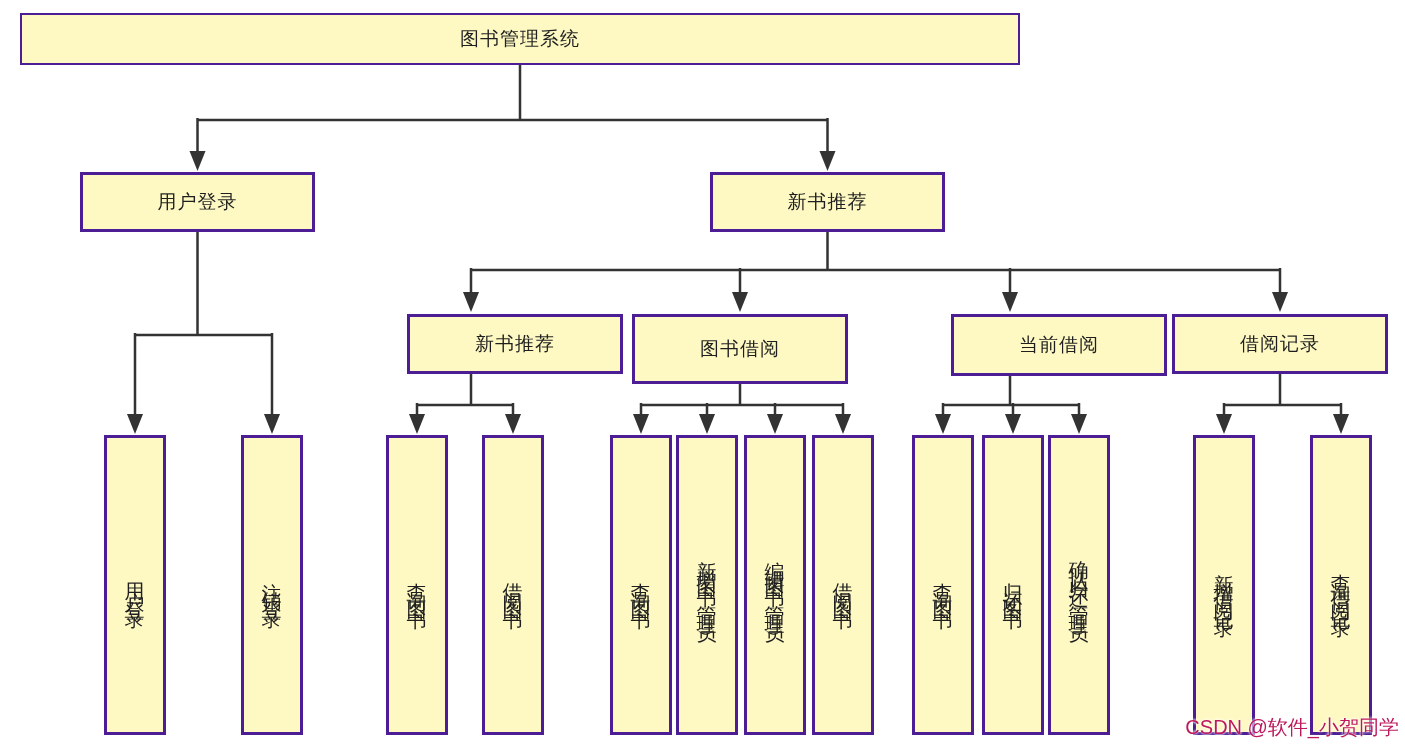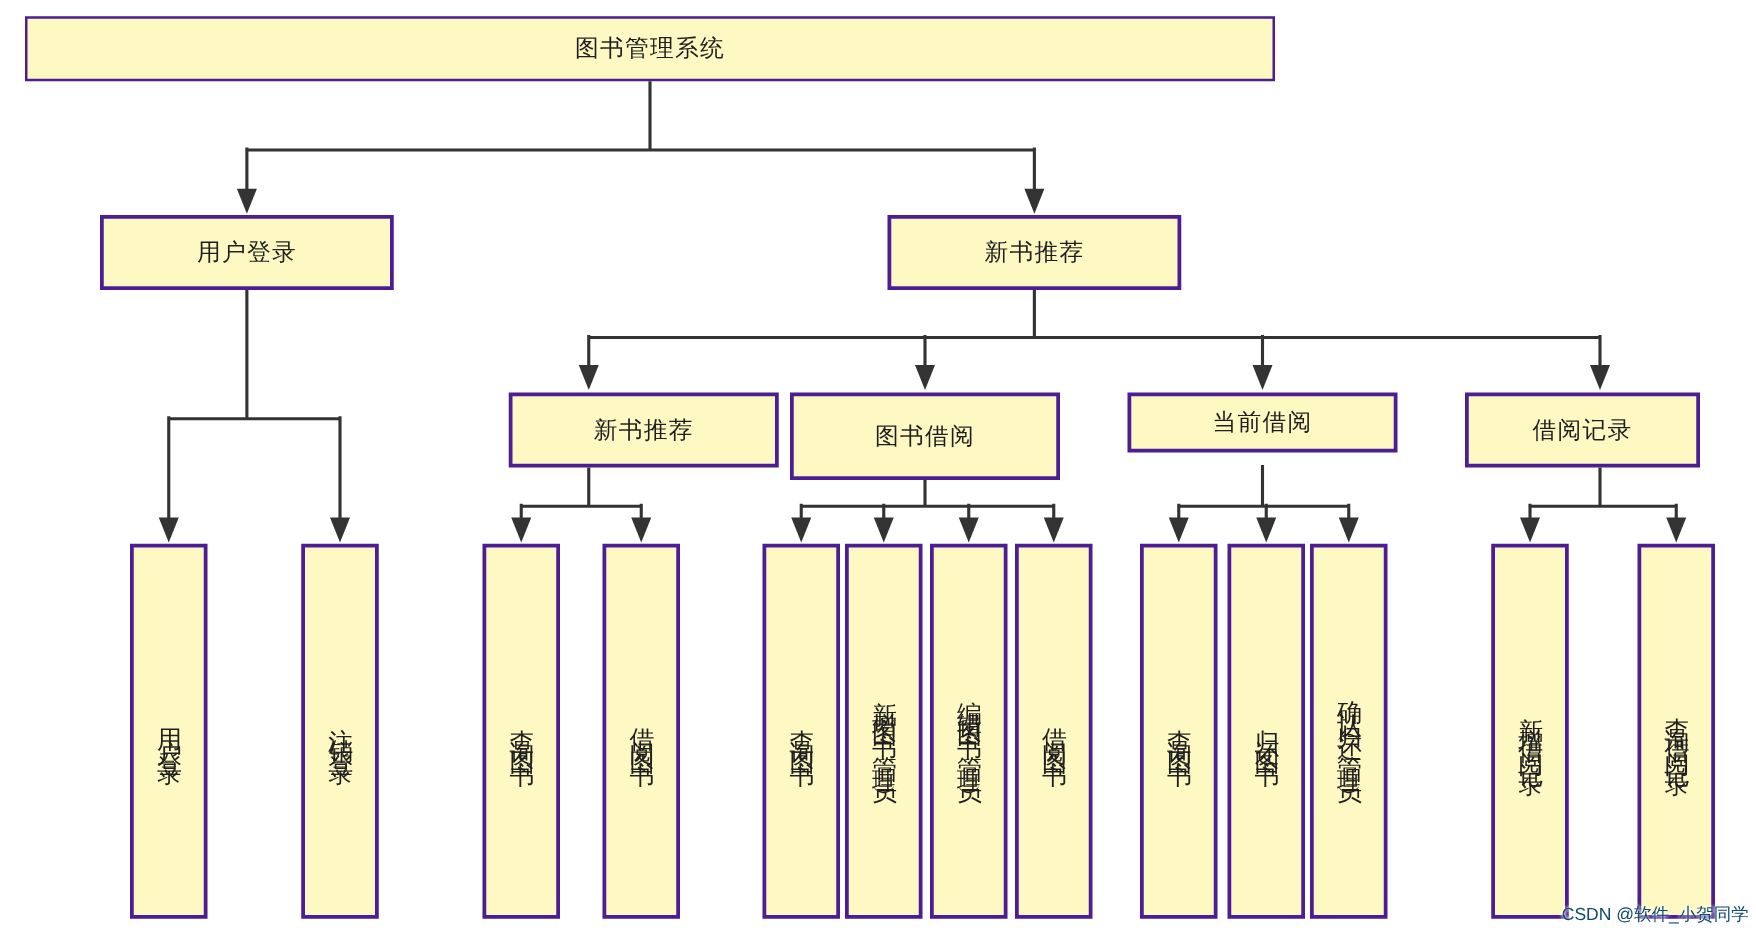--- a/index.html
+++ b/index.html
@@ -44,41 +44,41 @@
     letter-spacing: 9px;
     width: 62px; height: 300px; top: 435px;
     line-height: 1;
   }
   
   .n-user-login   { left: 80px;  top: 172px; width: 235px; height: 60px; }
   .n-book-mgmt    { left: 710px; top: 172px; width: 235px; height: 60px; }
   
   .n-new-book     { left: 363px;  top: 314px; width: 216px; height: 60px; margin-left: 44px; }
   .n-book-borrow  { left: 632px;  top: 314px; width: 216px; height: 70px; }
-  .n-cur-borrow   { left: 902px;  top: 314px; width: 216px; height: 48px; }
-  .n-borrow-rec   { left: 1172px; top: 314px; width: 188px; height: 60px; }
+  .n-cur-borrow   { left: 951px;  top: 314px; width: 216px; height: 62px; }
+  .n-borrow-rec   { left: 1172px; top: 314px; width: 216px; height: 60px; }
   
   .l-u1 { left: 104px;  }
   .l-u2 { left: 241px;  }
   .l-n1 { left: 386px;  }
   .l-n2 { left: 482px;  }
   .l-b1 { left: 610px;  }
   .l-b2 { left: 676px;  }
   .l-b3 { left: 744px;  }
   .l-b4 { left: 812px;  }
   .l-c1 { left: 912px;  }
   .l-c2 { left: 982px;  }
   .l-c3 { left: 1048px; }
   .l-r1 { left: 1193px; }
   .l-r2 { left: 1310px; }
   .watermark {
     position: absolute;
     right: 6px; bottom: 6px;
-    font-size: 14px;
-    color: #0c4a6e;
+    font-size: 20px;
+    color: #be185d;
     z-index: 5;
     text-shadow: 0 0 3px #ffffff, 0 0 3px #ffffff;
     white-space: nowrap;
   }
 </style>
 </head>
 <body>
 
 <div class="canvas">
 

